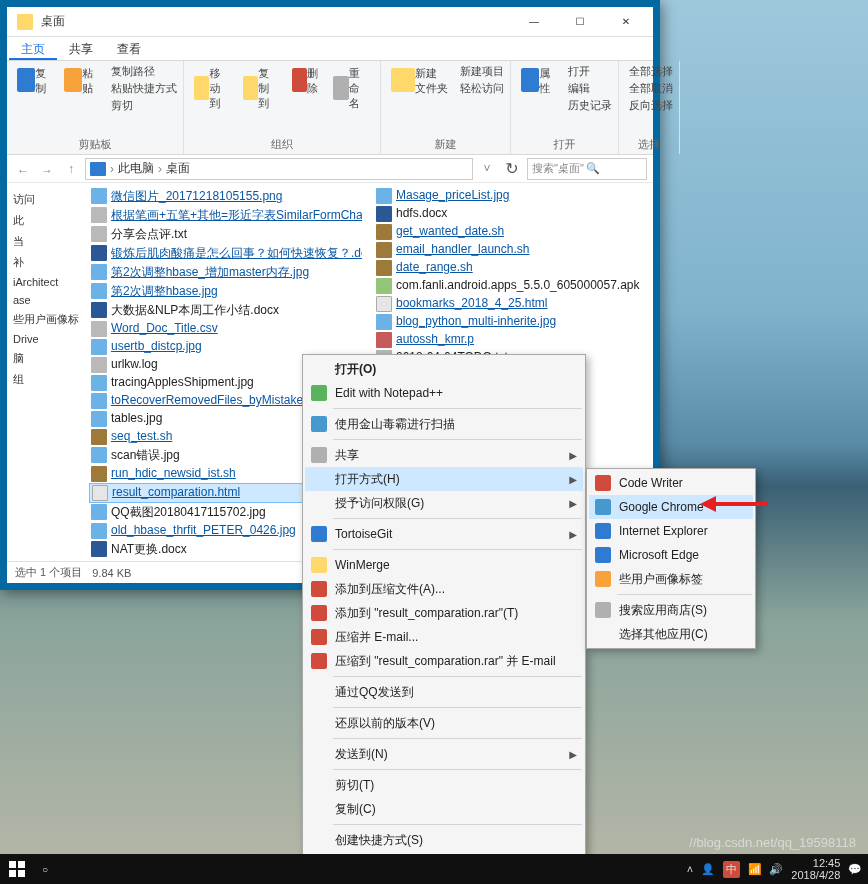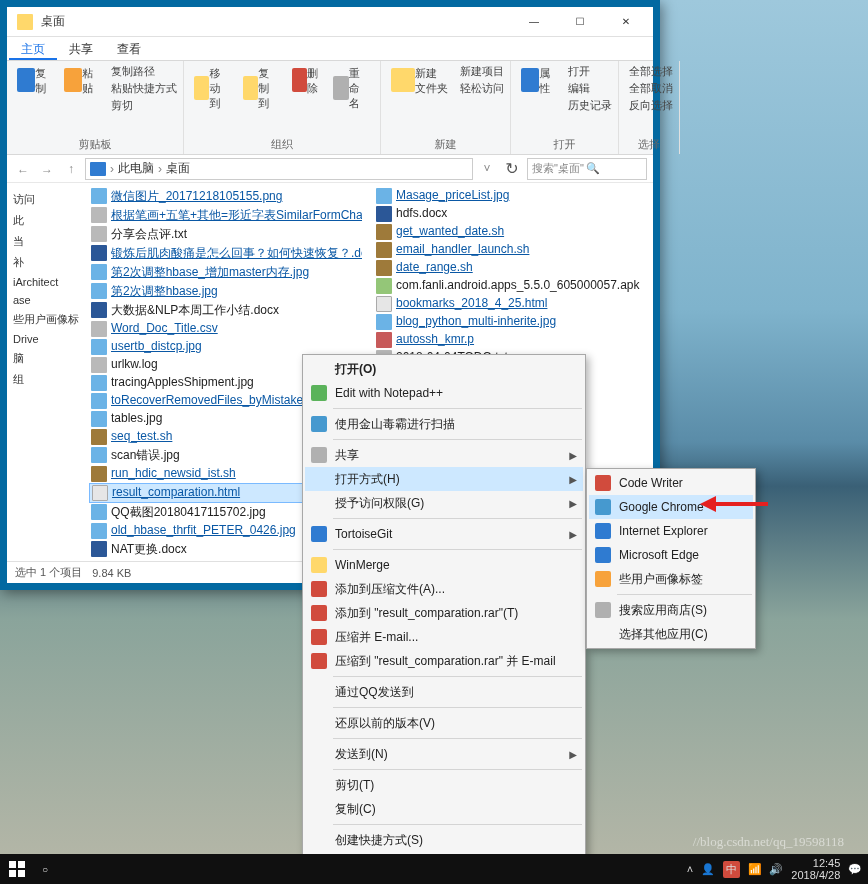--- a/index.html
+++ b/index.html
@@ -68,21 +68,21 @@
 
 .arrow-annotation { position: absolute; left: 700px; top: 492px; pointer-events: none; }
 
 .taskbar { position: absolute; left: 0; bottom: 0; width: 868px; height: 30px; background: #101010; display: flex; align-items: center; padding: 0 6px; color: #ddd; font-size: 10px; }
 .taskbar .start { width: 22px; height: 22px; display: flex; align-items: center; justify-content: center; margin-right: 6px; }
 .taskbar .search { width: 22px; height: 22px; display: flex; align-items: center; justify-content: center; }
 .taskbar .spacer { flex: 1; }
 .taskbar .tray { display: flex; align-items: center; gap: 8px; font-size: 11px; }
 .taskbar .clock { text-align: right; line-height: 1.1; }
 
-.watermark { position: absolute; right: 24px; bottom: 34px; color: rgba(255,255,255,0.5); font-size: 13px; font-family: Liberation Serif, serif; }
+.watermark { position: absolute; right: 12px; bottom: 34px; color: rgba(255,255,255,0.5); font-size: 13px; font-family: Liberation Sans, sans-serif; }
 
 .ic-blue { background: #2f7bd1; }
 .ic-orange { background: #f7a23b; }
 .ic-red { background: #d14b3d; }
 .ic-yellow { background: #ffd86b; }
 .ic-green { background: #5bb35b; }
 .ic-grey { background: #b0b0b0; }
 .ic-teal { background: #4699cf; }
 </style>
 </head>

